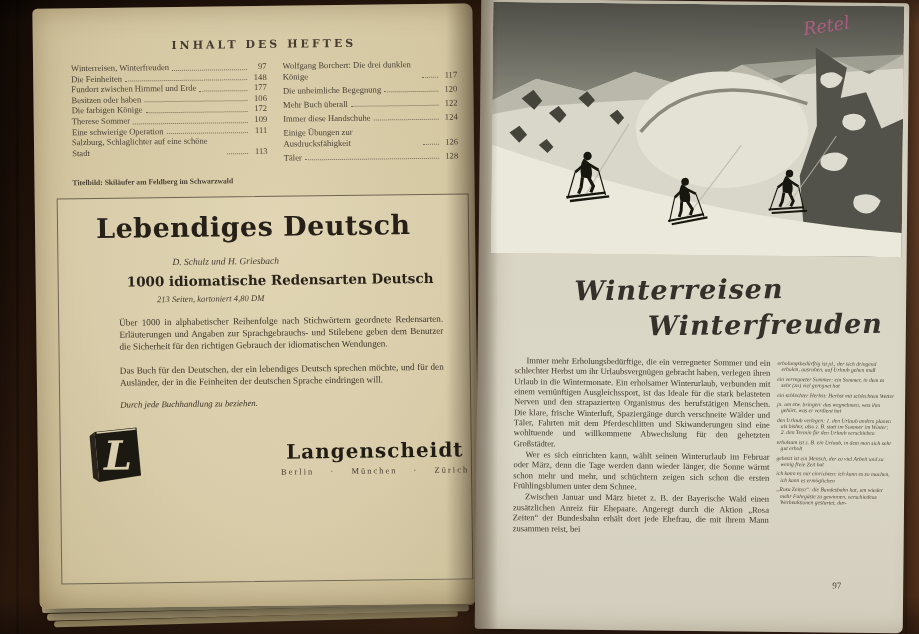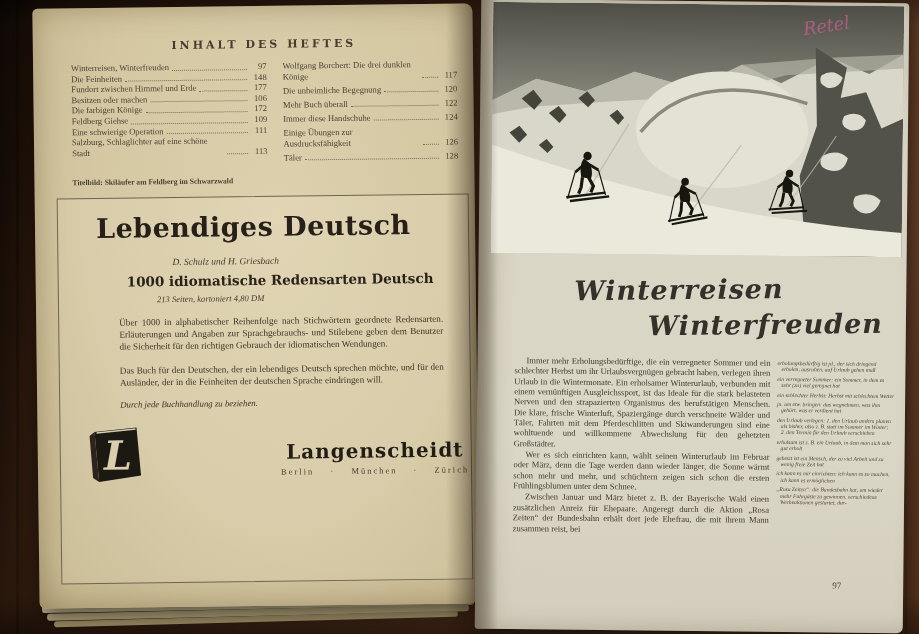--- a/index.html
+++ b/index.html
@@ -119,31 +119,31 @@
             <span class="toc-title">Die Feinheiten</span>
             <span class="toc-leader"></span>
             <span class="toc-page">148</span>
           </div>
         <div class="toc-entry">
             <span class="toc-title">Fundort zwischen Himmel und Erde</span>
             <span class="toc-leader"></span>
             <span class="toc-page">177</span>
           </div>
         <div class="toc-entry">
-            <span class="toc-title">Besitzen oder machen</span>
+            <span class="toc-title">Besitzen oder haben</span>
             <span class="toc-leader"></span>
             <span class="toc-page">106</span>
           </div>
         <div class="toc-entry">
             <span class="toc-title">Die farbigen Könige</span>
             <span class="toc-leader"></span>
             <span class="toc-page">172</span>
           </div>
         <div class="toc-entry">
-            <span class="toc-title">Feldberg Giehse</span>
+            <span class="toc-title">Therese Sommer</span>
             <span class="toc-leader"></span>
             <span class="toc-page">109</span>
           </div>
         <div class="toc-entry">
             <span class="toc-title">Eine schwierige Operation</span>
             <span class="toc-leader"></span>
             <span class="toc-page">111</span>
           </div>
         <div class="toc-entry">
             <span class="toc-title">Salzburg, Schlaglichter auf eine schöne Stadt</span>

